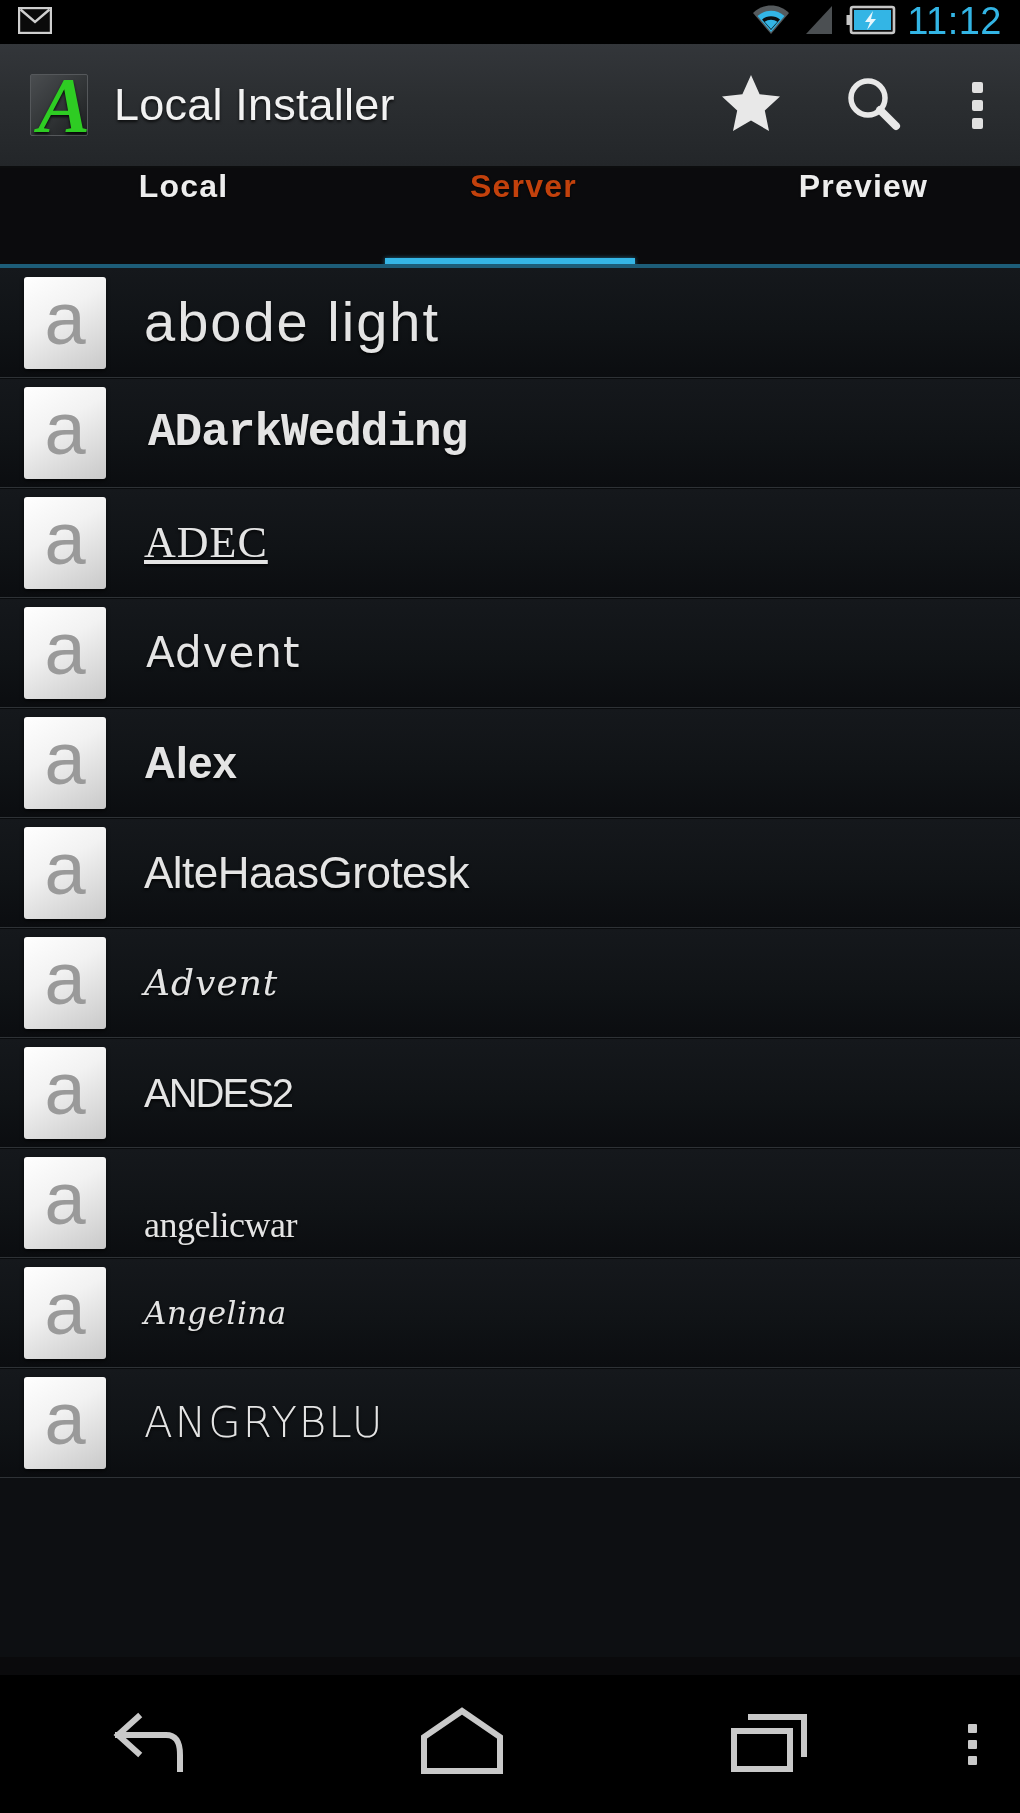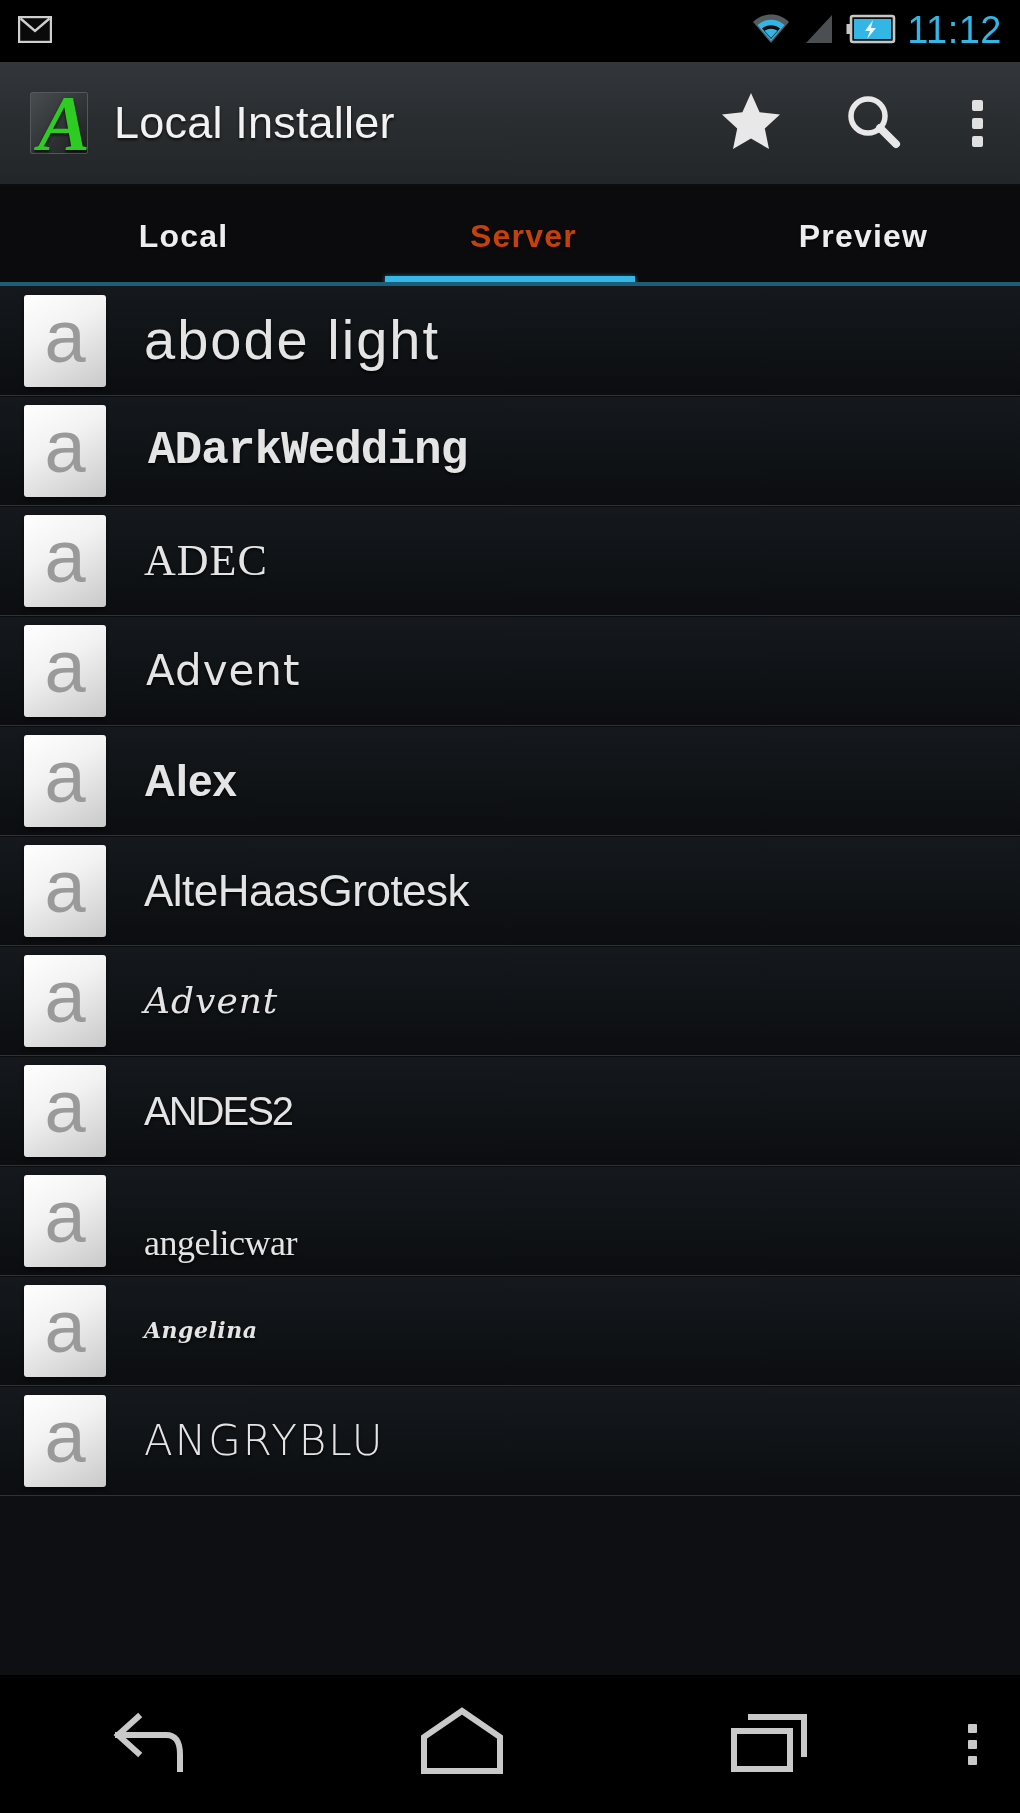--- a/index.html
+++ b/index.html
@@ -6,21 +6,21 @@
   html, body {
     width:1020px; height:1813px;
     background:#000;
     font-family:"Liberation Sans", sans-serif;
     overflow:hidden;
   }
   #screen { position:relative; width:1020px; height:1813px; background:#0a0a0c; }
 
   
   .statusbar {
-    position:relative; height:62px; background:#000;
+    position:relative; height:44px; background:#000;
     display:flex; align-items:center; padding:0 18px;
   }
   .sb-left { display:flex; align-items:center; gap:10px; }
   .sb-right { margin-left:auto; display:flex; align-items:center; gap:11px; }
   .sb-time { font-size:38px; font-weight:400; letter-spacing:0.5px; line-height:1;
              padding-bottom:3px; }
 
   
   .actionbar {
     position:relative; height:124px;
@@ -46,21 +46,21 @@
   }
   .ab-actions { margin-left:auto; display:flex; align-items:center; height:100%; }
   .ab-btn {
     width:122px; height:100%; display:flex; align-items:center; justify-content:center;
   }
   .ab-btn.narrow { width:86px; }
 
   
   .tabbar { position:relative; height:100px; background:#0b0b0d; display:flex; }
   .tab {
-    flex:1; display:flex; align-items:center; justify-content:center;
+    flex:1; display:flex; justify-content:center;
     position:relative;
     padding-left:27px;
   }
   .tab .lbl {
     color:#c2410c; font-size:32px; font-weight:700; letter-spacing:1.2px;
     text-shadow:0 1px 2px rgba(0,0,0,.9);
   }
   .tab.inactive .lbl { color:#ededed; }
   .tab .underline {
     position:absolute; left:45px; right:45px; bottom:0; height:0;
@@ -100,35 +100,35 @@
   .fname {
     margin-left:38px; color:#e4e4e4; font-size:44px; line-height:1.05;
     white-space:nowrap; text-shadow:0 2px 3px rgba(0,0,0,.8);
   }
   
   .f-thin      { font-family:"Liberation Sans", sans-serif; font-weight:300;
                  letter-spacing:2px; font-size:56px; }
   .f-gothic    { font-family:Liberation Mono, monospace; font-weight:700;
                  font-size:46px; letter-spacing:-1px; font-stretch:condensed;margin-left:42px; }
   .f-serifcaps { font-family:"Liberation Serif", serif; font-size:44px;
-                 letter-spacing:1px; }
+                 letter-spacing:1px;text-decoration:underline; }
   .f-sansthin  { font-family:"DejaVu Sans", sans-serif; font-weight:400;
                  font-size:42px; letter-spacing:1px;margin-left:40px; }
   .f-bold      { font-family:"Liberation Sans", sans-serif; font-weight:700;
                  font-size:44px; }
   .f-grotesk   { font-family:"Liberation Sans", sans-serif; font-weight:400;
                  font-size:44px; letter-spacing:-0.5px; }
   .f-script    { font-family:"DejaVu Serif", serif; font-style:italic;
                  font-size:36px; letter-spacing:1px; }
   .f-display   { font-family:"Liberation Sans Narrow","Liberation Sans", sans-serif;
                  font-size:40px; letter-spacing:-2px; font-weight:400; }
   .f-smallserif{ font-family:"Liberation Serif", serif; font-size:36px;
                  letter-spacing:-0.5px;margin-top:45px; }
   .f-italscr   { font-family:"DejaVu Serif", serif; font-style:italic;
-                 font-weight:700; font-size:22px; letter-spacing:0.5px; }
+                 font-weight:400; font-size:31px; letter-spacing:0.5px; }
   .f-rough     { font-family:"DejaVu Sans", sans-serif; font-size:42px;
                  letter-spacing:2px; font-weight:300; }
 
   
   .navbar {
     position:absolute; left:0; bottom:0; width:1020px; height:138px;
     background:#000; display:flex; align-items:center;
   }
   .nav-btn { flex:1; display:flex; align-items:center; justify-content:center; height:100%; }
   .nav-menu { width:96px; display:flex; align-items:center; justify-content:center; height:100%; }

